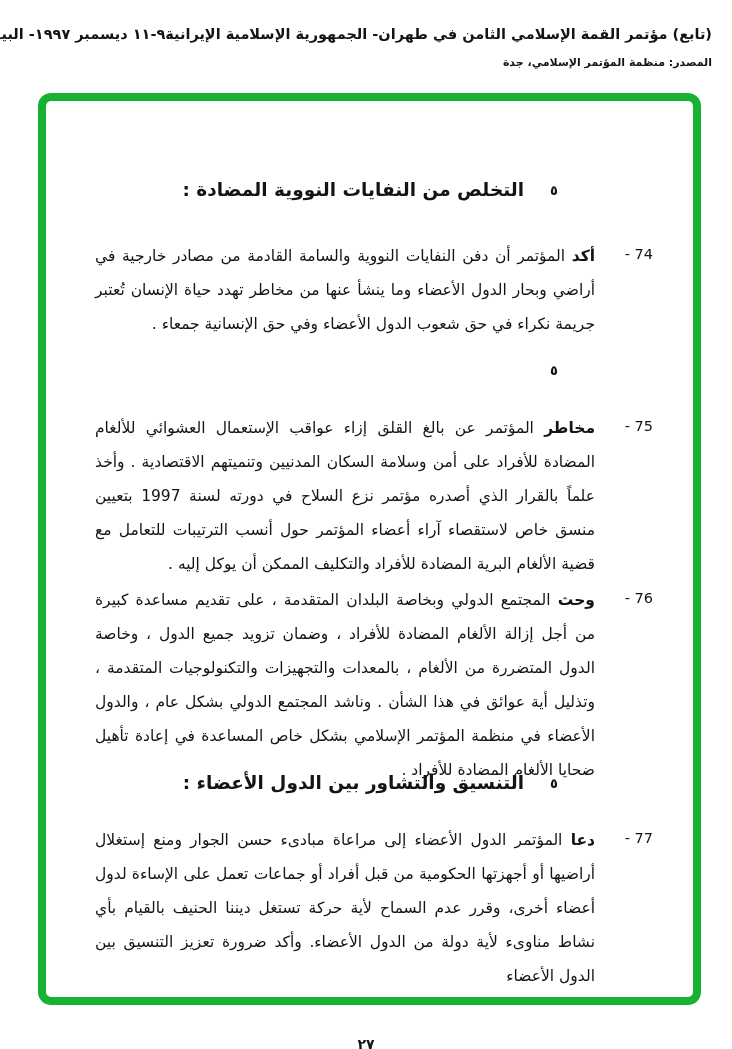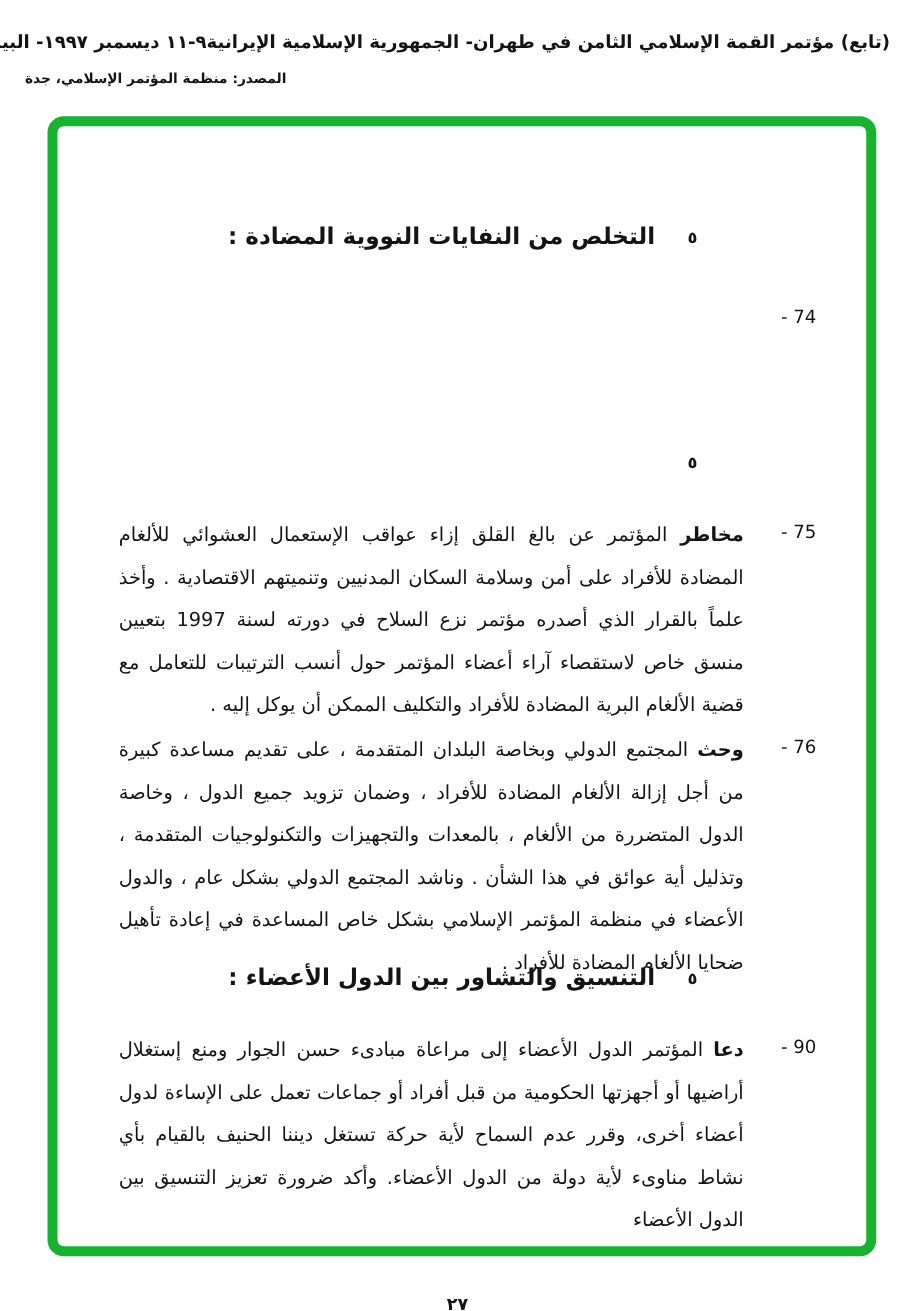--- a/index.html
+++ b/index.html
@@ -21,21 +21,21 @@
     text-align: center;
     font-weight: bold;
     font-size: 14.5px;
     letter-spacing: 0px;
     white-space: nowrap;
   }
   .hdr2 {
     position: absolute;
     top: 56px; left: 20px; right: 20px;
     direction: rtl;
-    text-align: left;
+    text-align: right;
     font-weight: bold;
     font-size: 11px;
   }
   .frame {
     position: absolute;
     left: 38px; top: 93px;
     width: 663px; height: 912px;
     border: 8px solid #17b230;
     border-radius: 13px;
     background: transparent;
@@ -107,20 +107,21 @@
 
   <div class="frame"></div>
 
   <div class="block heading h1">
     <span class="bullet">٥</span>
     <span class="htext">التخلص من النفايات النووية المضادة :</span>
   </div>
 
   <div class="block item i74">
     <div class="marker">- 74</div>
+    <div class="itext"><b>أكد</b><span> المؤتمر أن دفن النفايات النووية والسامة القادمة من مصادر خارجية في أراضي وبحار الدول الأعضاء وما ينشأ عنها من مخاطر تهدد حياة الإنسان تُعتبر جريمة نكراء في حق شعوب الدول الأعضاء وفي حق الإنسانية جمعاء .</span></div>
   </div>
 
   <div class="block heading h2">
     <span class="bullet">٥</span>
   </div>
 
   <div class="block item i75">
     <div class="marker">- 75</div>
     <div class="itext"><b>مخاطر</b><span> المؤتمر عن بالغ القلق إزاء عواقب الإستعمال العشوائي للألغام المضادة للأفراد على أمن وسلامة السكان المدنيين وتنميتهم الاقتصادية . وأخذ علماً بالقرار الذي أصدره مؤتمر نزع السلاح في دورته لسنة 1997 بتعيين منسق خاص لاستقصاء آراء أعضاء المؤتمر حول أنسب الترتيبات للتعامل مع قضية الألغام البرية المضادة للأفراد والتكليف الممكن أن يوكل إليه .</span></div>
   </div>
@@ -129,19 +130,19 @@
     <div class="marker">- 76</div>
     <div class="itext"><b>وحث</b><span> المجتمع الدولي وبخاصة البلدان المتقدمة ، على تقديم مساعدة كبيرة من أجل إزالة الألغام المضادة للأفراد ، وضمان تزويد جميع الدول ، وخاصة الدول المتضررة من الألغام ، بالمعدات والتجهيزات والتكنولوجيات المتقدمة ، وتذليل أية عوائق في هذا الشأن . وناشد المجتمع الدولي بشكل عام ، والدول الأعضاء في منظمة المؤتمر الإسلامي بشكل خاص المساعدة في إعادة تأهيل ضحايا الألغام المضادة للأفراد .</span></div>
   </div>
 
   <div class="block heading h3">
     <span class="bullet">٥</span>
     <span class="htext">التنسيق والتشاور بين الدول الأعضاء :</span>
   </div>
 
   <div class="block item i77">
-    <div class="marker">- 90</div>
+    <div class="marker">- 77</div>
     <div class="itext"><b>دعا</b><span> المؤتمر الدول الأعضاء إلى مراعاة مبادىء حسن الجوار ومنع إستغلال أراضيها أو أجهزتها الحكومية من قبل أفراد أو جماعات تعمل على الإساءة لدول أعضاء أخرى، وقرر عدم السماح لأية حركة تستغل ديننا الحنيف بالقيام بأي نشاط مناوىء لأية دولة من الدول الأعضاء. وأكد ضرورة تعزيز التنسيق بين الدول الأعضاء</span></div>
   </div>
 
   <div class="pagenum">٢٧</div>
 
 </div>
 
 </body></html>

